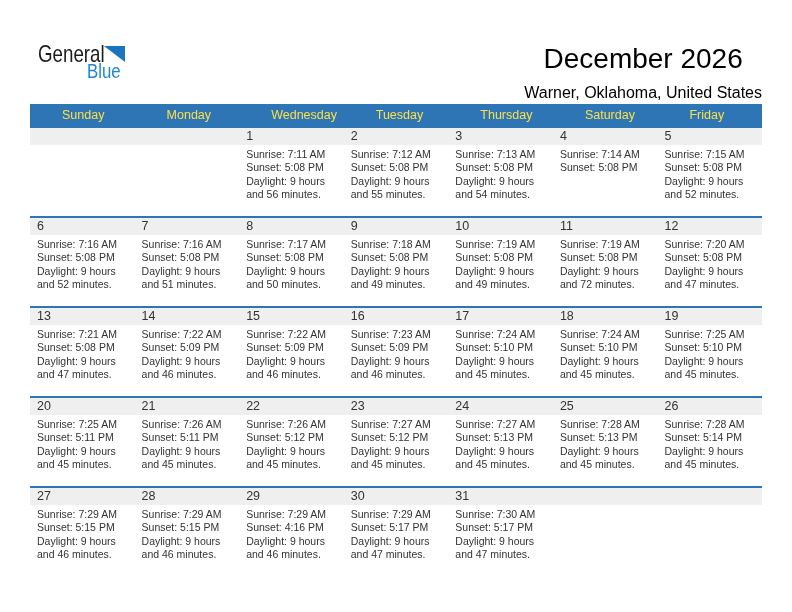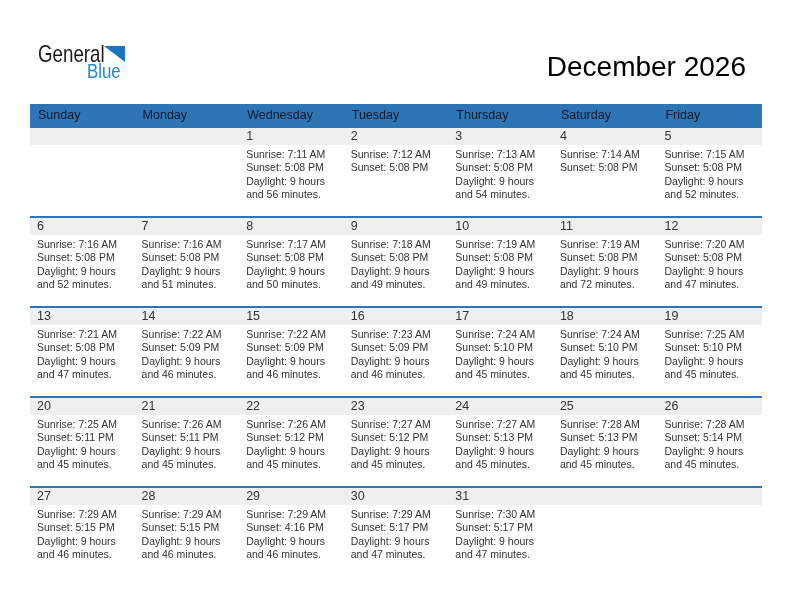--- a/index.html
+++ b/index.html
@@ -27,34 +27,34 @@
   }
   .logo-blue {
     position: absolute; left: 49px; top: 17px;
     font-size: 20px; line-height: 20px; font-weight: 400;
     color: var(--logo-blue, #1E87D2);
     transform: scaleX(0.84); transform-origin: left top; white-space: nowrap;
   }
 
   
   .titleblock { position: absolute; right: 30px; top: 36px; text-align: right; }
-  .title { margin: 16px; font-size: 28px; font-weight: 400; color: #000; line-height: 30px; text-align: center; }
+  .title { margin: 8px; font-size: 28px; font-weight: 400; color: #000; line-height: 30px; text-align: center; }
   .subtitle { margin: 10px 0 0 0; font-size: 16px; font-weight: 400; color: #000; line-height: 18px; }
 
   
   .calendar { position: absolute; left: 30px; top: 104px; width: 732px; }
   .weekday-row {
     display: flex;
     background: var(--header-blue, #2E75B5);
     height: 22px;
   }
   .wd {
     flex: 1 1 0; padding-left: 8px;
-    color: #0f172a; font-size: 12.5px; line-height: 22px;
-    white-space: nowrap; overflow: hidden;
+    color: #fde047; font-size: 12.5px; line-height: 22px;
+    white-space: nowrap; overflow: hidden; margin-left: 24px;
   }
   .week {
     display: flex;
     border-top: 2px solid var(--row-border-blue, #2E75B5);
     height: 88px;
   }
   .week:last-child { height: 83px; justify-content: space-between; }
   .cell { flex: 1 1 0; min-width: 0; }
   .num {
     height: 17px; line-height: 17px;
@@ -75,20 +75,21 @@
 <div class="page">
 
   <div class="logo">
     <span class="logo-general">General</span>
     <span class="logo-triangle"></span>
     <span class="logo-blue">Blue</span>
   </div>
 
   <div class="titleblock">
     <h1 class="title">December 2026</h1>
+    <h2 class="subtitle">Warner, Oklahoma, United States</h2>
   </div>
 
   <div class="calendar">
     <div class="weekday-row" id="weekday-row">
         <div class="wd">Sunday</div>
         <div class="wd">Monday</div>
         <div class="wd">Wednesday</div>
         <div class="wd">Tuesday</div>
         <div class="wd">Thursday</div>
         <div class="wd">Saturday</div>
@@ -108,20 +109,21 @@
               <div>Sunrise: 7:11 AM</div>
               <div>Sunset: 5:08 PM</div>
               <div>Daylight: 9 hours and 56 minutes.</div>
             </div>
           </div>
           <div class="cell">
             <div class="num">2</div>
             <div class="det">
               <div>Sunrise: 7:12 AM</div>
               <div>Sunset: 5:08 PM</div>
+              <div>Daylight: 9 hours and 55 minutes.</div>
             </div>
           </div>
           <div class="cell">
             <div class="num">3</div>
             <div class="det">
               <div>Sunrise: 7:13 AM</div>
               <div>Sunset: 5:08 PM</div>
               <div>Daylight: 9 hours and 54 minutes.</div>
             </div>
           </div>

